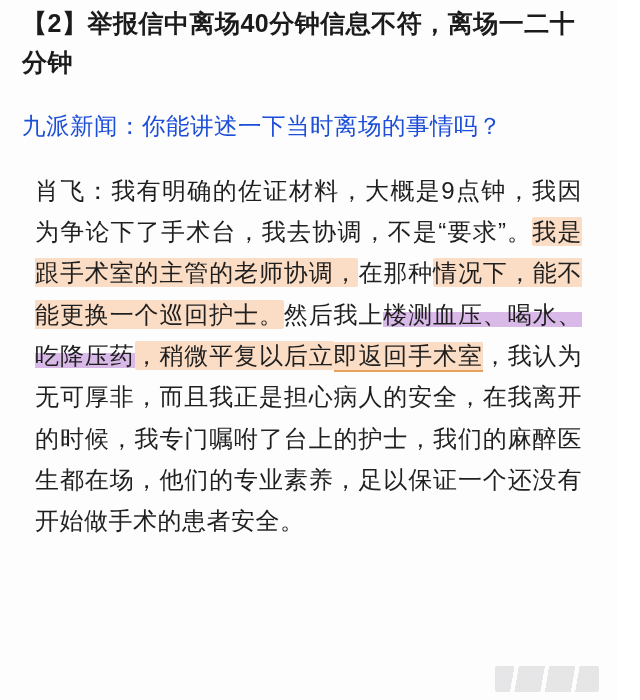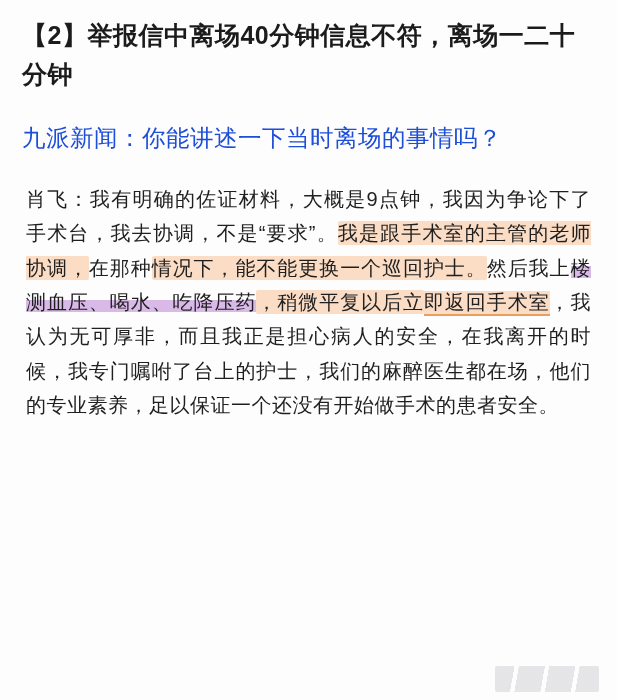--- a/index.html
+++ b/index.html
@@ -12,43 +12,43 @@
     background: #ffffff;
     font-family: "Liberation Sans", sans-serif;
     overflow: hidden;
   }
   .page {
     position: relative;
     width: 617px;
     height: 700px;
     background: #fdfdfd;
     box-sizing: border-box;
-    padding: 16px 22px 0 22px;
+    padding: 4px 22px 0 22px;
   }
   .heading {
     font-size: 25px;
     font-weight: bold;
     color: #1b1b1b;
     line-height: 1.55;
     letter-spacing: 0.5px;
     margin: 0 0 26px 0;
   }
   .qline {
     font-size: 23.5px;
     color: #1d4ed8;
     line-height: 1.55;
     letter-spacing: 0.5px;
     margin: 0 0 26px 0;
   }
   .body-para {
-    font-size: 20px;
+    font-size: 24px;
     color: #1f1f1f;
     line-height: 1.72;
     letter-spacing: 0.5px;
-    margin: 4px;
+    margin: 13px;
     text-align: justify;
   }
   .hl-orange {
     background: #fbdcc4;
     padding: 1px 0;
     border-radius: 2px;
   }
   .hl-purple {
     background: linear-gradient(to bottom, rgba(255,255,255,0) 42%, #d9b9e8 42%, #d9b9e8 95%, rgba(255,255,255,0) 95%);
   }

